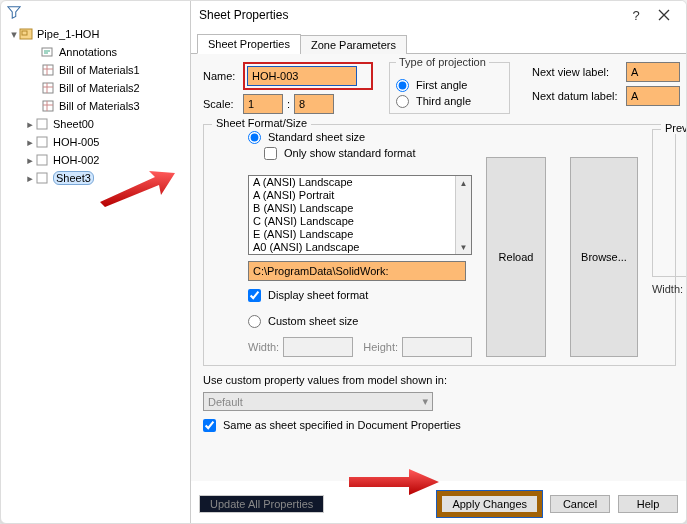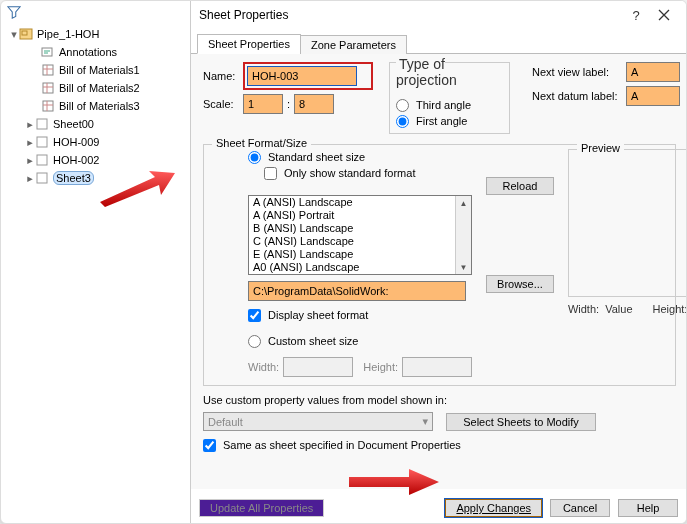--- a/index.html
+++ b/index.html
@@ -155,21 +155,21 @@
     border: 1px solid #ccc;
     padding: 2px 6px 4px 6px;
     width: 110px;
     position: relative;
   }
   .proj-title {
     position: relative;
     top: -9px;
     background: #f8f8f8;
     padding: 0 3px;
-    font-size: 14px;
+    font-size: 11px;
     color: #333;
   }
   .radio-row { display:flex; align-items:center; gap:4px; height:16px;}
   .nextlabels {
     display:grid;
     grid-template-columns: 90px 50px;
     row-gap: 4px;
     column-gap: 4px;
     align-items: center;
     margin-left: 6px;
@@ -211,26 +211,25 @@
   .pathbox { margin-top:6px; width: 100%; }
   .btn {
     background: #e1e1e1;
     border: 1px solid #adadad;
     padding: 2px 10px;
     font-size: 11px;
     min-width: 60px;
     text-align: center;
   }
   .btn.hl {
-    border: 1px solid #a16207;
+    border: 5px solid #a16207;
     outline: 1px solid #185abd;
-    text-decoration: underline;
-  }
-  .btn.disabled { color:#888; border-color:#ccc; background:#4c1d95;}
-  .fmt-mid { display:flex; flex-direction:column; gap:12px; padding-top:28px; }
+  }
+  .btn.disabled { color:#888; border-color:#ccc; background:#0f172a;}
+  .fmt-mid { display:flex; flex-direction:row; gap:12px; padding-top:28px; }
   .fmt-right {
     flex: 1;
     display:flex;
     flex-direction:column;
     gap:2px;
   }
   .preview {
     border: 1px solid #ccc;
     position: relative;
     height: 138px;
@@ -351,21 +350,21 @@
         </span>
         <span class="tree-label">Sheet00</span>
       </div>
       <div class="tree-row" style="padding-left:18px">
         <span class="twisty">▸</span>
         <span class="icon">
           <svg viewBox="0 0 14 14">
               <rect x="2" y="2" width="10" height="10" fill="#fff" stroke="#999"></rect>
             </svg>
         </span>
-        <span class="tree-label">HOH-009</span>
+        <span class="tree-label">HOH-005</span>
       </div>
       <div class="tree-row" style="padding-left:18px">
         <span class="twisty">▸</span>
         <span class="icon">
           <svg viewBox="0 0 14 14">
               <rect x="2" y="2" width="10" height="10" fill="#fff" stroke="#999"></rect>
             </svg>
         </span>
         <span class="tree-label">HOH-002</span>
       </div>
@@ -409,26 +408,26 @@
           <span class="scale">
             <input class="tx small" value="1" style="">
             <span>:</span>
             <input class="tx small" value="8" style="">
           </span>
         </div>
 
         <div class="proj">
           <span class="proj-title">Type of projection</span>
           <div class="radio-row">
+            <input type="radio" name="proj" checked="" style="">
+            <span>First angle</span>
+          </div>
+          <div class="radio-row">
             <input type="radio" name="proj" style="">
             <span>Third angle</span>
-          </div>
-          <div class="radio-row">
-            <input type="radio" name="proj" checked="" style="">
-            <span>First angle</span>
           </div>
         </div>
 
         <div class="nextlabels">
           <span class="lbl">Next view label:</span>
           <input class="tx" value="A" style="">
           <span class="lbl">Next datum label:</span>
           <input class="tx" value="A" style="">
         </div>
       </div>
@@ -498,21 +497,20 @@
         </div>
       </div>
 
       <div class="custom-prop">
         <div class="lbl">Use custom property values from model shown in:</div>
         <div class="cp-row">
           <div class="dd dis">
             <span>Default</span>
             <span>▾</span>
           </div>
-          <button class="btn" style="min-width:150px">Select Sheets to Modify</button>
         </div>
         <div class="radio-row" style="margin-top:6px;">
           <input type="checkbox" checked="" style="">
           <span>Same as sheet specified in Document Properties</span>
         </div>
       </div>
 
     </div>
 
     <div class="footer">

